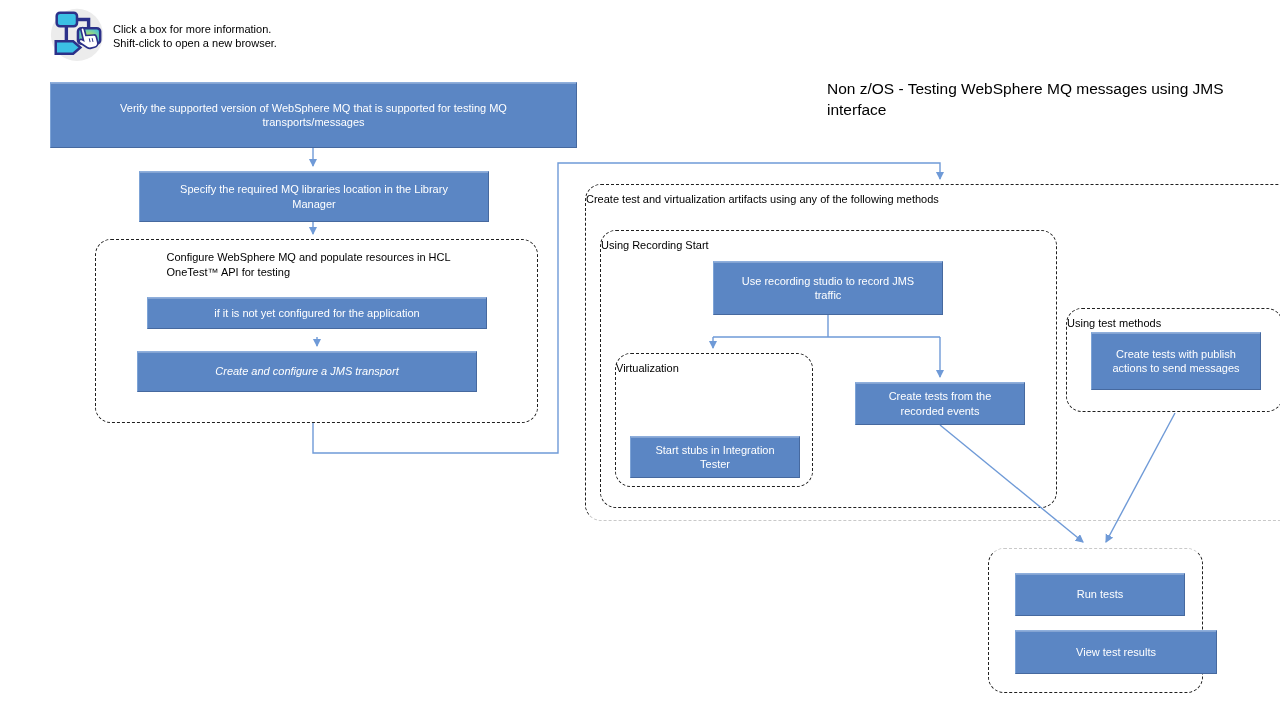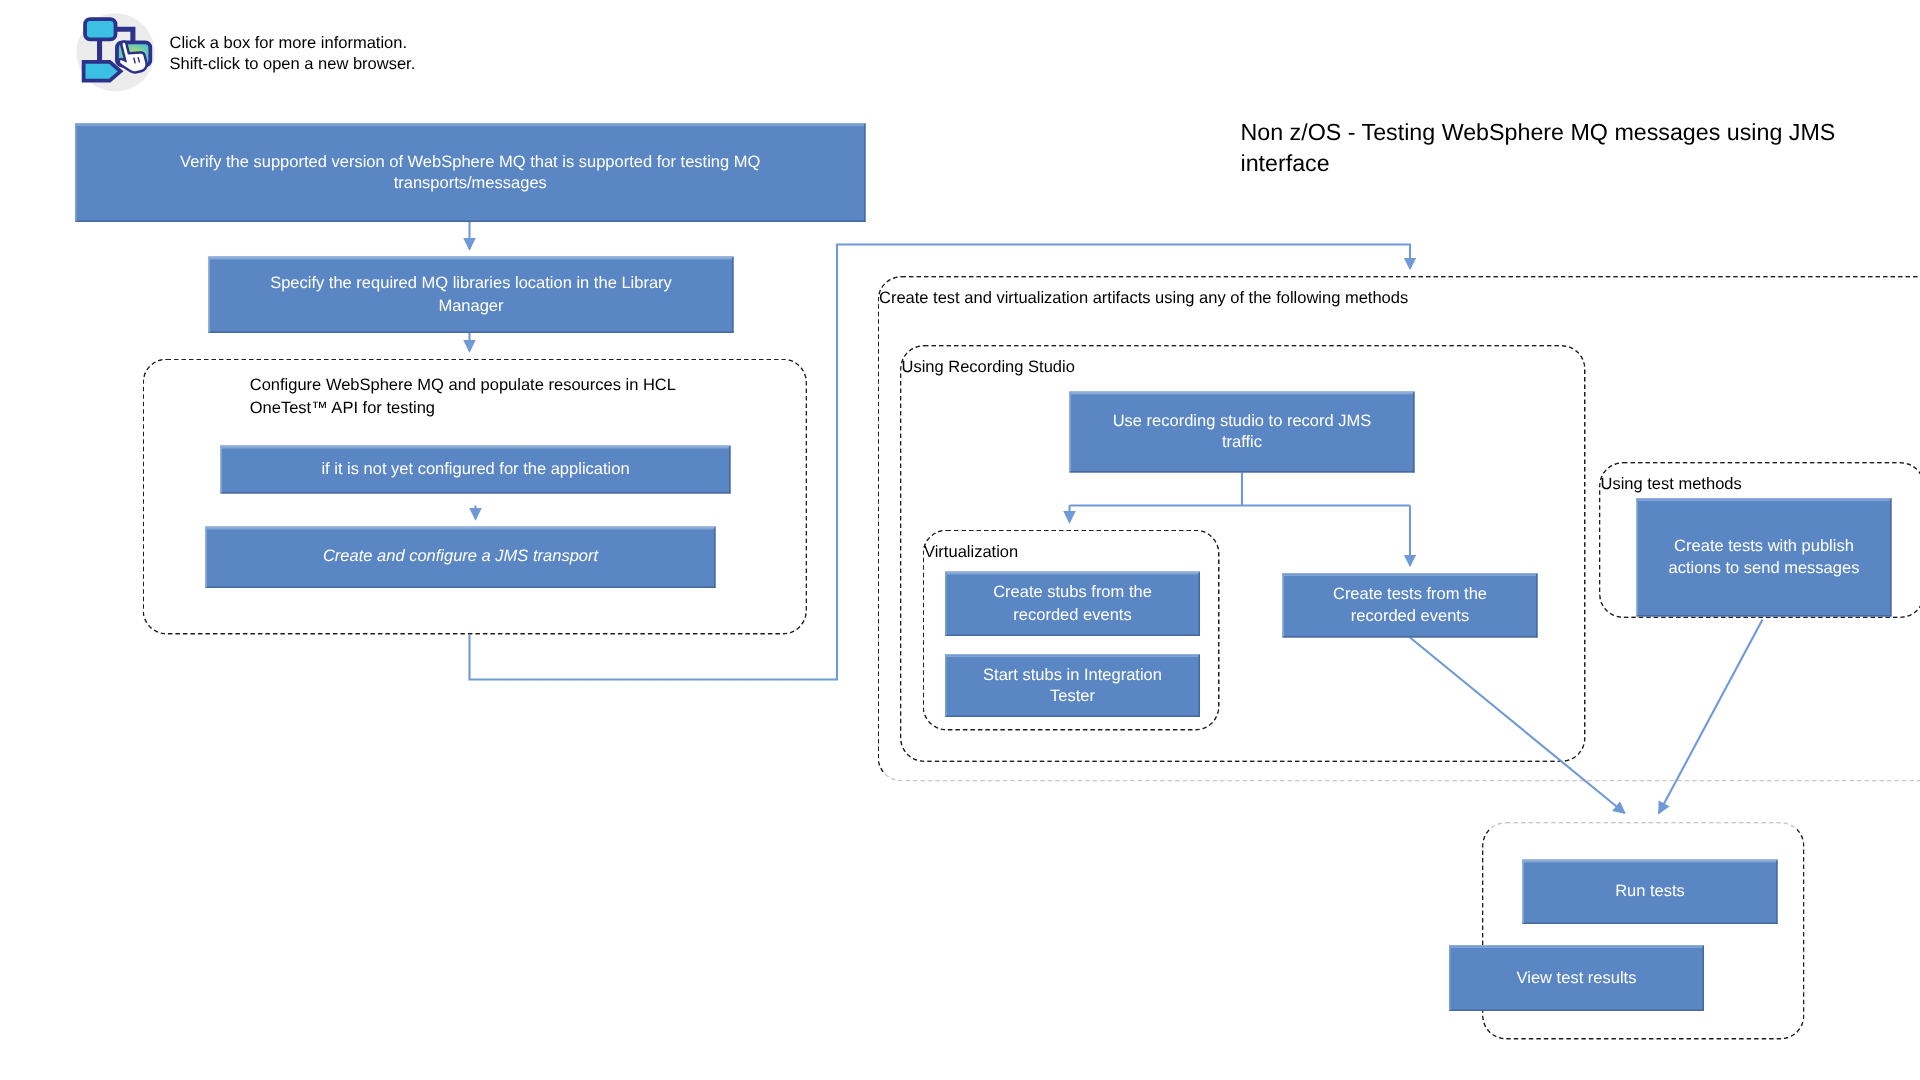--- a/index.html
+++ b/index.html
@@ -80,21 +80,21 @@
 
   <div class="group" id="group-configure" style="left:55px; top:239px; width:443px; height:184px;">
     <div class="group-label">Configure WebSphere MQ and populate resources in HCL OneTest™ API for testing</div>
   </div>
 
   <div class="group" id="group-artifacts" style="left:545px; top:184px; width:714px; height:337px;">
     <div class="group-label">Create test and virtualization artifacts using any of the following methods</div>
   </div>
 
   <div class="group" id="group-recording" style="left:560px; top:230px; width:457px; height:278px;">
-    <div class="group-label">Using Recording Studio</div>
+    <div class="group-label">Using Recording Start</div>
   </div>
 
   <div class="group" id="group-virtualization" style="left:575px; top:353px; width:198px; height:134px;">
     <div class="group-label">Virtualization</div>
   </div>
 
   <div class="group" id="group-test-scripts" style="left:1026px; top:308px; width:217px; height:104px;">
     <div class="group-label">Using test methods</div>
   </div>
 
@@ -122,25 +122,24 @@
   <div class="node" style="left:10px; top:82px; width:527px; height:66px; padding:2px 45px;">Verify the supported version of WebSphere MQ that is supported for testing MQ transports/messages</div>
 
   <div class="node" style="left:99px; top:171px; width:350px; height:51px; padding:2px 40px;">Specify the required MQ libraries location in the Library Manager</div>
 
   <div class="node" style="left:107px; top:297px; width:340px; height:32px;">if it is not yet configured for the application</div>
 
   <div class="node" style="left:97px; top:351px; width:340px; height:41px;font-style:italic;">Create and configure a JMS transport</div>
 
   <div class="node" style="left:673px; top:261px; width:230px; height:54px; padding:14px 20px;">Use recording studio to record JMS traffic</div>
 
-  <div class="node" style="left:590px; top:381px; width:170px; height:43px;">Create stubs from the recorded events</div>
 
   <div class="node" style="left:590px; top:436px; width:170px; height:42px;">Start stubs in Integration Tester</div>
 
   <div class="node" style="left:815px; top:382px; width:170px; height:43px;">Create tests from the recorded events</div>
 
-  <div class="node" style="left:1051px; top:332px; width:170px; height:79px;">Create tests with publish actions to send messages</div>
+  <div class="node" style="left:1051px; top:332px; width:170px; height:58px;">Create tests with publish actions to send messages</div>
 
   <div class="node" style="left:975px; top:573px; width:170px; height:43px;">Run tests</div>
 
-  <div class="node" style="left:926px; top:630px; width:170px; height:44px;">View test results</div>
+  <div class="node" style="left:975px; top:630px; width:202px; height:44px;">View test results</div>
 
 </div>
 
 </body></html>

